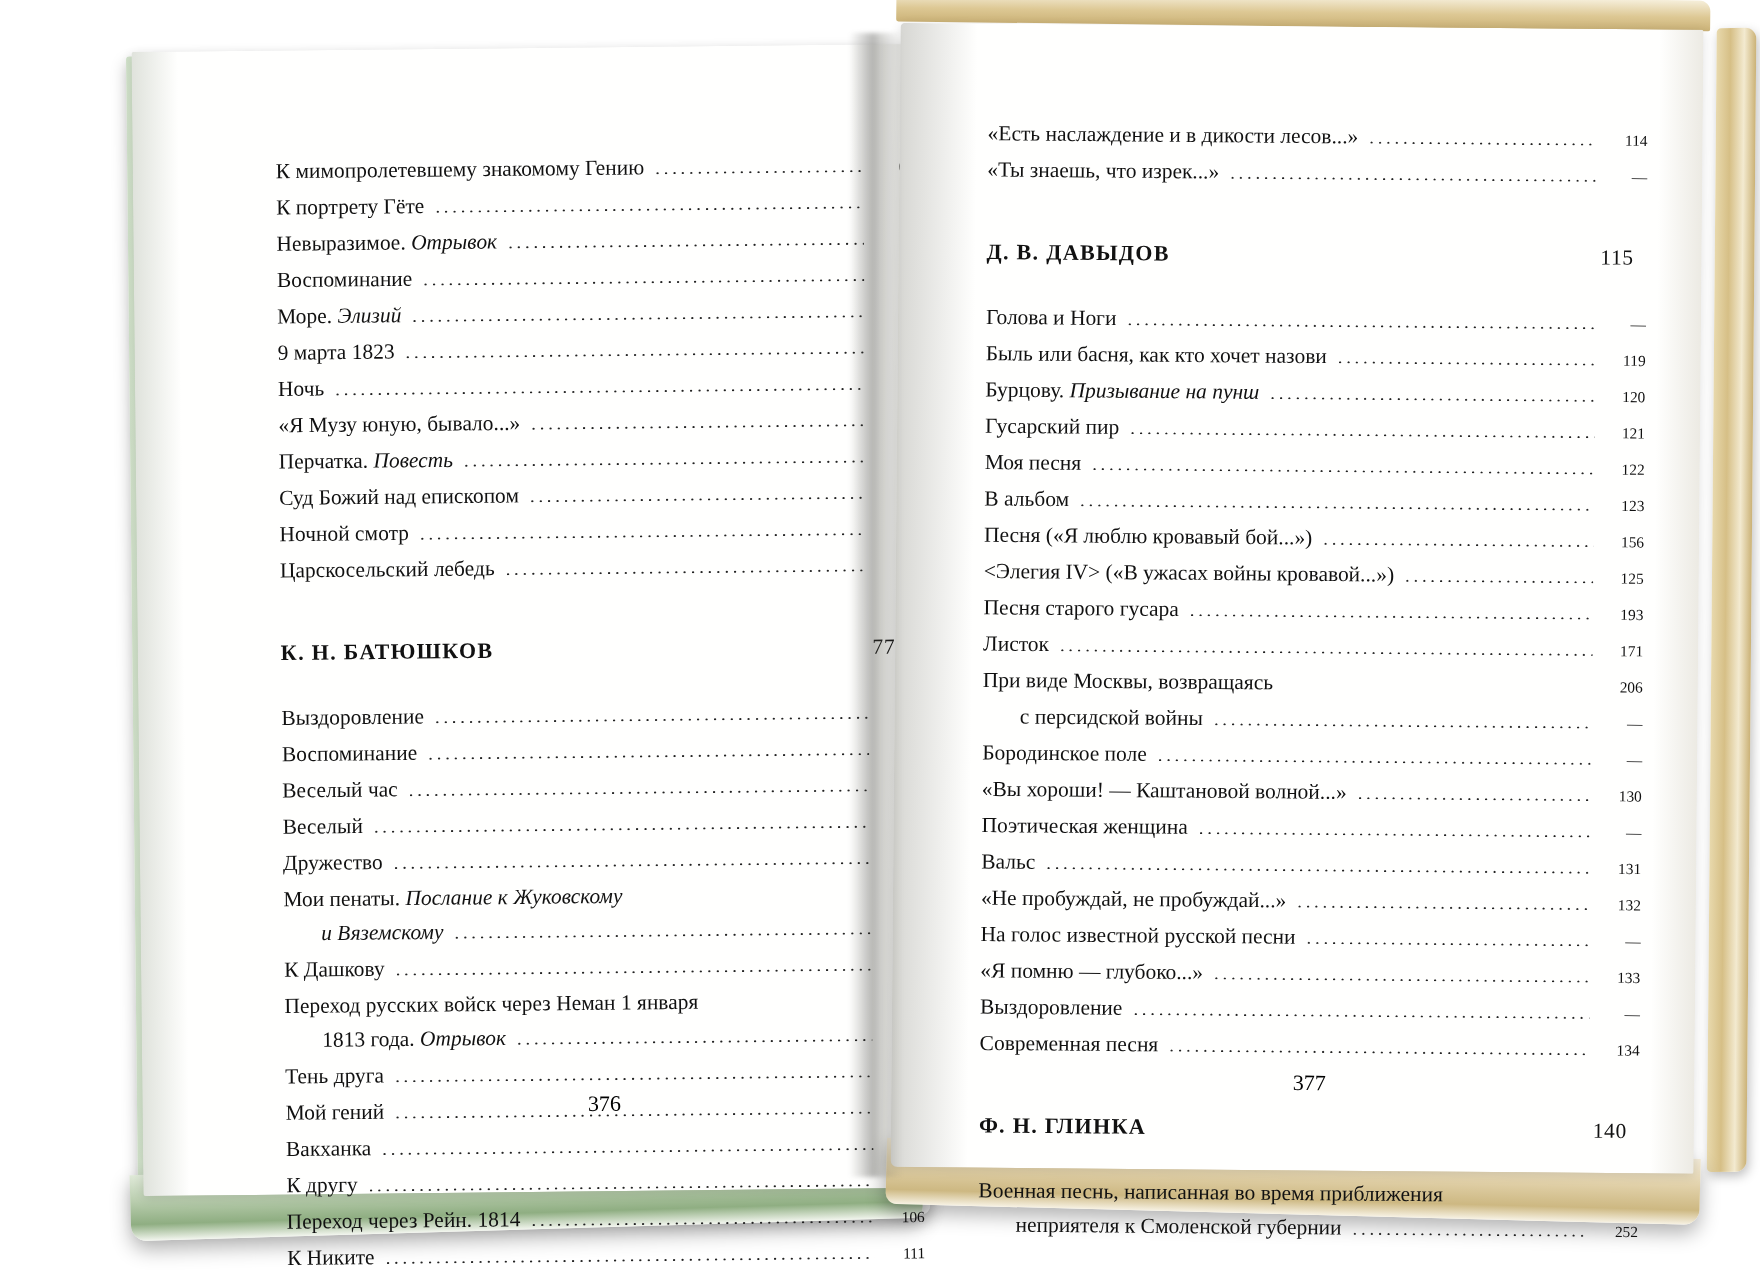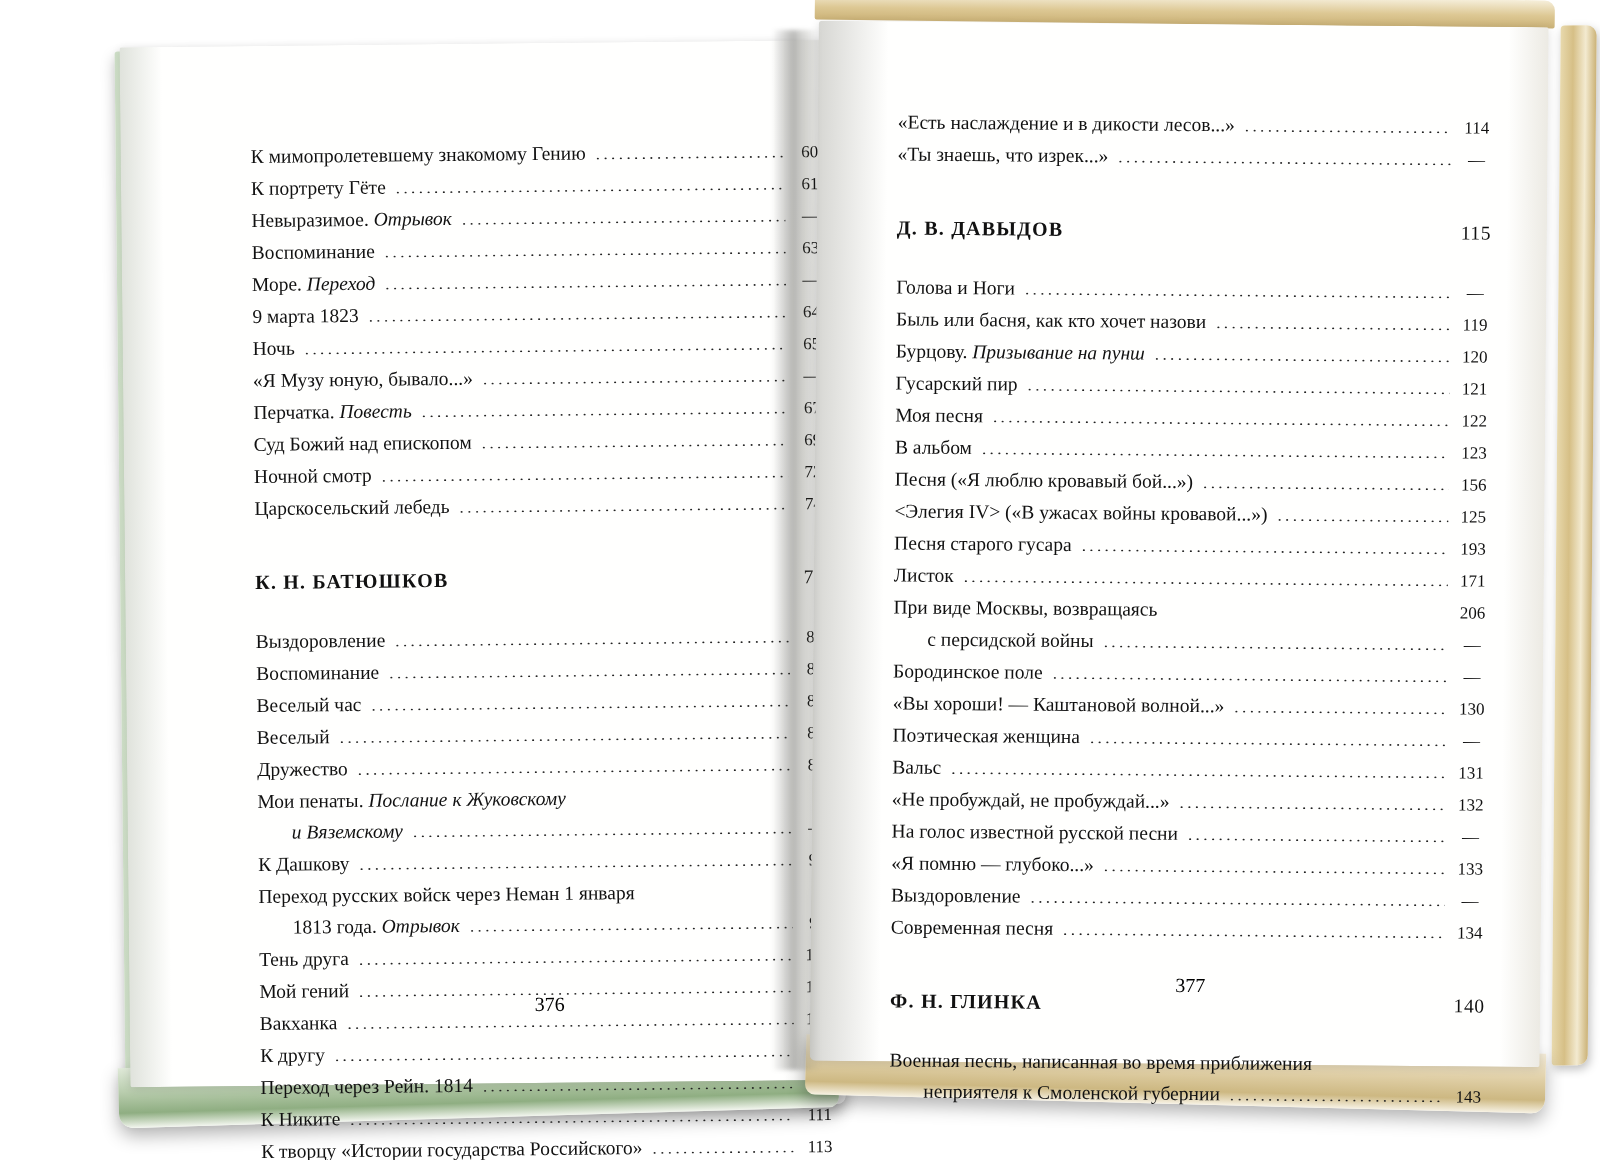--- a/index.html
+++ b/index.html
@@ -180,22 +180,22 @@
     margin: 0 4px;
     color: #222;
     letter-spacing: 3.4px;
     font-size: 17px;
     line-height: 1;
     white-space: nowrap;
   }
   .toc-row .page-num {
     flex: 0 0 auto;
     width: 42px;
-    text-align: center;
-    font-size: 17px;
+    text-align: right;
+    font-size: 14px;
   }
   .toc-row.indent-cont .title {
     padding-left: 34px;
   }
   .ital { font-style: italic; }
 
   .author-row {
     display: flex;
     align-items: baseline;
     font-size: 20px;
@@ -217,21 +217,21 @@
     letter-spacing: 3.4px;
     font-size: 17px;
     overflow: hidden;
     height: 0.85em;
     margin: 0 4px;
     white-space: nowrap;
   }
   .author-row .page-num {
     flex: 0 0 auto;
     width: 42px;
-    text-align: center;
+    text-align: left;
     font-size: 19.5px;
   }
 
   .folio {
     position: absolute;
     font-size: 20px;
     text-align: center;
     width: 120px;
   }
   .folio-left { left: 360px; top: 950px; }
@@ -264,21 +264,21 @@
               <span class="title">Невыразимое. <span class="ital">Отрывок</span></span>
               <span class="dots">........................................................................................................................</span>
               <span class="page-num">—</span>
             </div>
             <div class="toc-row">
               <span class="title">Воспоминание</span>
               <span class="dots">........................................................................................................................</span>
               <span class="page-num">63</span>
             </div>
             <div class="toc-row">
-              <span class="title">Море. <span class="ital">Переход</span></span>
+              <span class="title">Море. <span class="ital">Элизий</span></span>
               <span class="dots">........................................................................................................................</span>
               <span class="page-num">—</span>
             </div>
             <div class="toc-row">
               <span class="title">9 марта 1823</span>
               <span class="dots">........................................................................................................................</span>
               <span class="page-num">64</span>
             </div>
             <div class="toc-row">
               <span class="title">Ночь</span>
@@ -551,21 +551,21 @@
           </div>
         <div id="right-entries-glinka">
             <div class="toc-row">
               <span class="title">Военная песнь, написанная во время приближения</span>
               <span class="dots"></span>
               <span class="page-num"></span>
             </div>
             <div class="toc-row indent-cont">
               <span class="title">неприятеля к Смоленской губернии</span>
               <span class="dots">........................................................................................................................</span>
-              <span class="page-num">143</span>
+              <span class="page-num">252</span>
             </div>
           </div>
       </div>
       <div class="folio folio-right">377</div>
     </div>
   </div>
 
   <div class="gutter-shadow"></div>
 </div>
 

